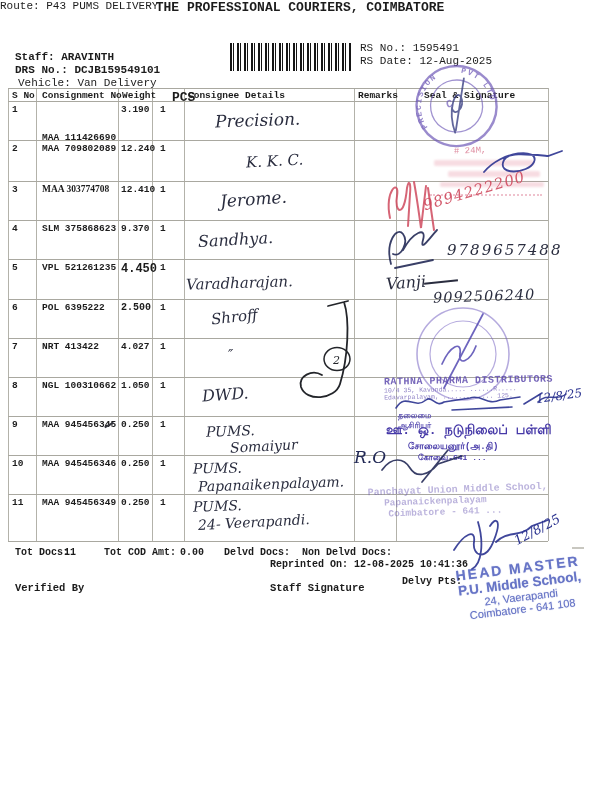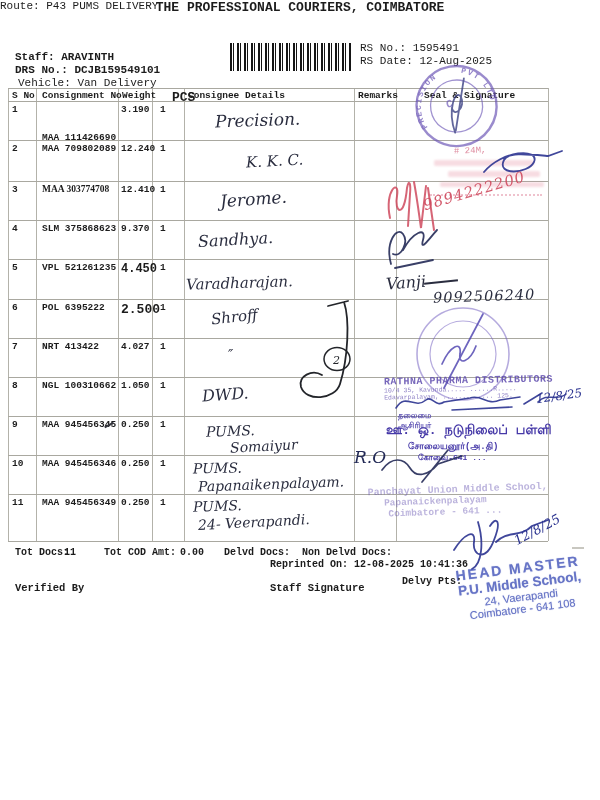--- a/index.html
+++ b/index.html
@@ -80,21 +80,21 @@
       <div class="abs b mono" style="left: 12px; top: 223px; font-size: 9.5px;">4</div>
       <div class="abs b mono" style="left: 42px; top: 223px; font-size: 9.5px; white-space: nowrap;">SLM 375868623</div>
       <div class="abs b mono" style="left: 121px; top: 223px; font-size: 9.5px;">9.370</div>
       <div class="abs b mono" style="left: 160px; top: 223px; font-size: 9.5px;">1</div>
       <div class="abs b mono" style="left: 12px; top: 262px; font-size: 9.5px;">5</div>
       <div class="abs b mono" style="left: 42px; top: 262px; font-size: 9.5px; white-space: nowrap;">VPL 521261235</div>
       <div class="abs b mono" style="left: 121px; top: 262px; font-size: 12px;">4.450</div>
       <div class="abs b mono" style="left: 160px; top: 262px; font-size: 9.5px;">1</div>
       <div class="abs b mono" style="left: 12px; top: 302px; font-size: 9.5px;">6</div>
       <div class="abs b mono" style="left: 42px; top: 302px; font-size: 9.5px; white-space: nowrap;">POL 6395222</div>
-      <div class="abs b mono" style="left: 121px; top: 302px; font-size: 13px;">2.500</div>
+      <div class="abs b mono" style="left: 121px; top: 302px; font-size: 10px;">2.500</div>
       <div class="abs b mono" style="left: 160px; top: 302px; font-size: 9.5px;">1</div>
       <div class="abs b mono" style="left: 12px; top: 341px; font-size: 9.5px;">7</div>
       <div class="abs b mono" style="left: 42px; top: 341px; font-size: 9.5px; white-space: nowrap;">NRT 413422</div>
       <div class="abs b mono" style="left: 121px; top: 341px; font-size: 9.5px;">4.027</div>
       <div class="abs b mono" style="left: 160px; top: 341px; font-size: 9.5px;">1</div>
       <div class="abs b mono" style="left: 12px; top: 380px; font-size: 9.5px;">8</div>
       <div class="abs b mono" style="left: 42px; top: 380px; font-size: 9.5px; white-space: nowrap;">NGL 100310662</div>
       <div class="abs b mono" style="left: 121px; top: 380px; font-size: 9.5px;">1.050</div>
       <div class="abs b mono" style="left: 160px; top: 380px; font-size: 9.5px;">1</div>
       <div class="abs b mono" style="left: 12px; top: 419px; font-size: 9.5px;">9</div>
@@ -166,20 +166,21 @@
       <path d="M 8,44 C 2,16 18,4 15,22 C 12,38 22,46 25,14 C 27,4 29,10 28,20 L 26,52 M 32,8 C 35,24 37,40 39,54 L 44,12 M 46,14 L 52,56" fill="none" stroke="#cf4a5e" stroke-width="2" stroke-linecap="round" opacity=".85"></path>
     </svg>
   </div>
   <div class="abs hw" style="left:426px;top:196px;font-size:15px;color:#cf4a5e;transform:rotate(-16deg);transform-origin:left bottom;opacity:.9;letter-spacing:1px;">9894222200</div>
 
   <div class="abs" style="left:383px;top:224px;">
     <svg width="62" height="48" viewBox="0 0 62 48">
       <path d="M 8,40 C 2,18 14,2 20,10 C 26,18 18,34 10,30 M 20,26 C 30,8 44,2 40,16 C 36,30 50,10 54,6 M 12,44 L 50,36" fill="none" stroke="#232a56" stroke-width="1.8" stroke-linecap="round" opacity=".9"></path>
     </svg>
   </div>
+  <div class="abs hw" style="left:447px;top:241px;font-size:15px;letter-spacing:2px;">9789657488</div>
 
   <div class="abs hw" style="left:386px;top:273px;font-size:16px;transform:rotate(-4deg);">Vanji</div>
   <div class="abs" style="left:424px;top:281px;width:34px;height:1.6px;background:#2a2d3f;transform:rotate(-6deg);"></div>
   <div class="abs hw" style="left:433px;top:288px;font-size:14.5px;letter-spacing:1px;transform:rotate(-2deg);">9092506240</div>
 
   <div class="abs" style="left:288px;top:296px;">
     <svg width="80" height="112" viewBox="0 0 80 112">
       <path d="M 40,10 L 60,5 M 56,6 C 62,24 60,62 52,88 C 47,104 18,106 13,91 C 10,80 24,73 34,79" fill="none" stroke="#23252a" stroke-width="1.8" stroke-linecap="round"></path>
       <ellipse cx="49" cy="63" rx="13" ry="11.5" fill="none" stroke="#23252a" stroke-width="1.5"></ellipse>
       <text x="45" y="68" font-size="11" fill="#23252a" font-family="DejaVu Serif, serif" font-style="italic">2</text>

